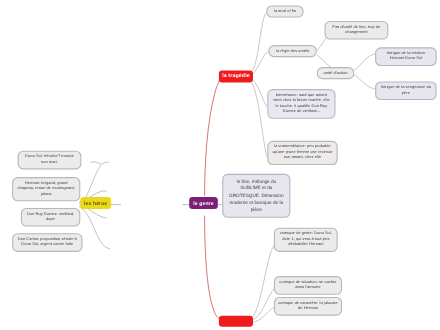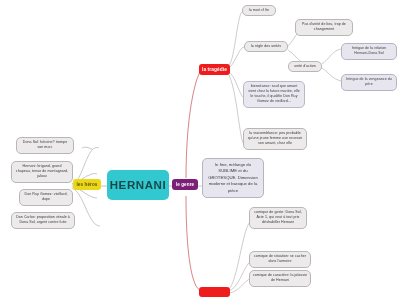--- a/index.html
+++ b/index.html
@@ -116,23 +116,20 @@
   </div>
 
   <div class="node bubble" style="left:11px;top:212px;width:64px;">
     <span>Don Carlos: proposition vénale à Dona Sol, argent contre fuite</span>
   </div>
 
   <div class="node chip chip-heros" style="left:73px;top:179px;width:28px;height:11px;">
     <span>les héros</span>
   </div>
 
-  <div class="node chip chip-root" style="left:107px;top:170px;width:62px;height:30px;">
-    <span>HERNANI</span>
-  </div>
 
   <div class="node chip chip-genre" style="left:172px;top:179px;width:26px;height:11px;">
     <span>le genre</span>
   </div>
 
   <div class="node grotesque" style="left:202px;top:158px;width:62px;">
     <span>In fine, mélange du SUBLIME et du GROTESQUE. Dimension moderne et baroque de la pièce</span>
   </div>
 
   <div class="node chip chip-tragedie" style="left:199px;top:64px;width:31px;height:11px;">

